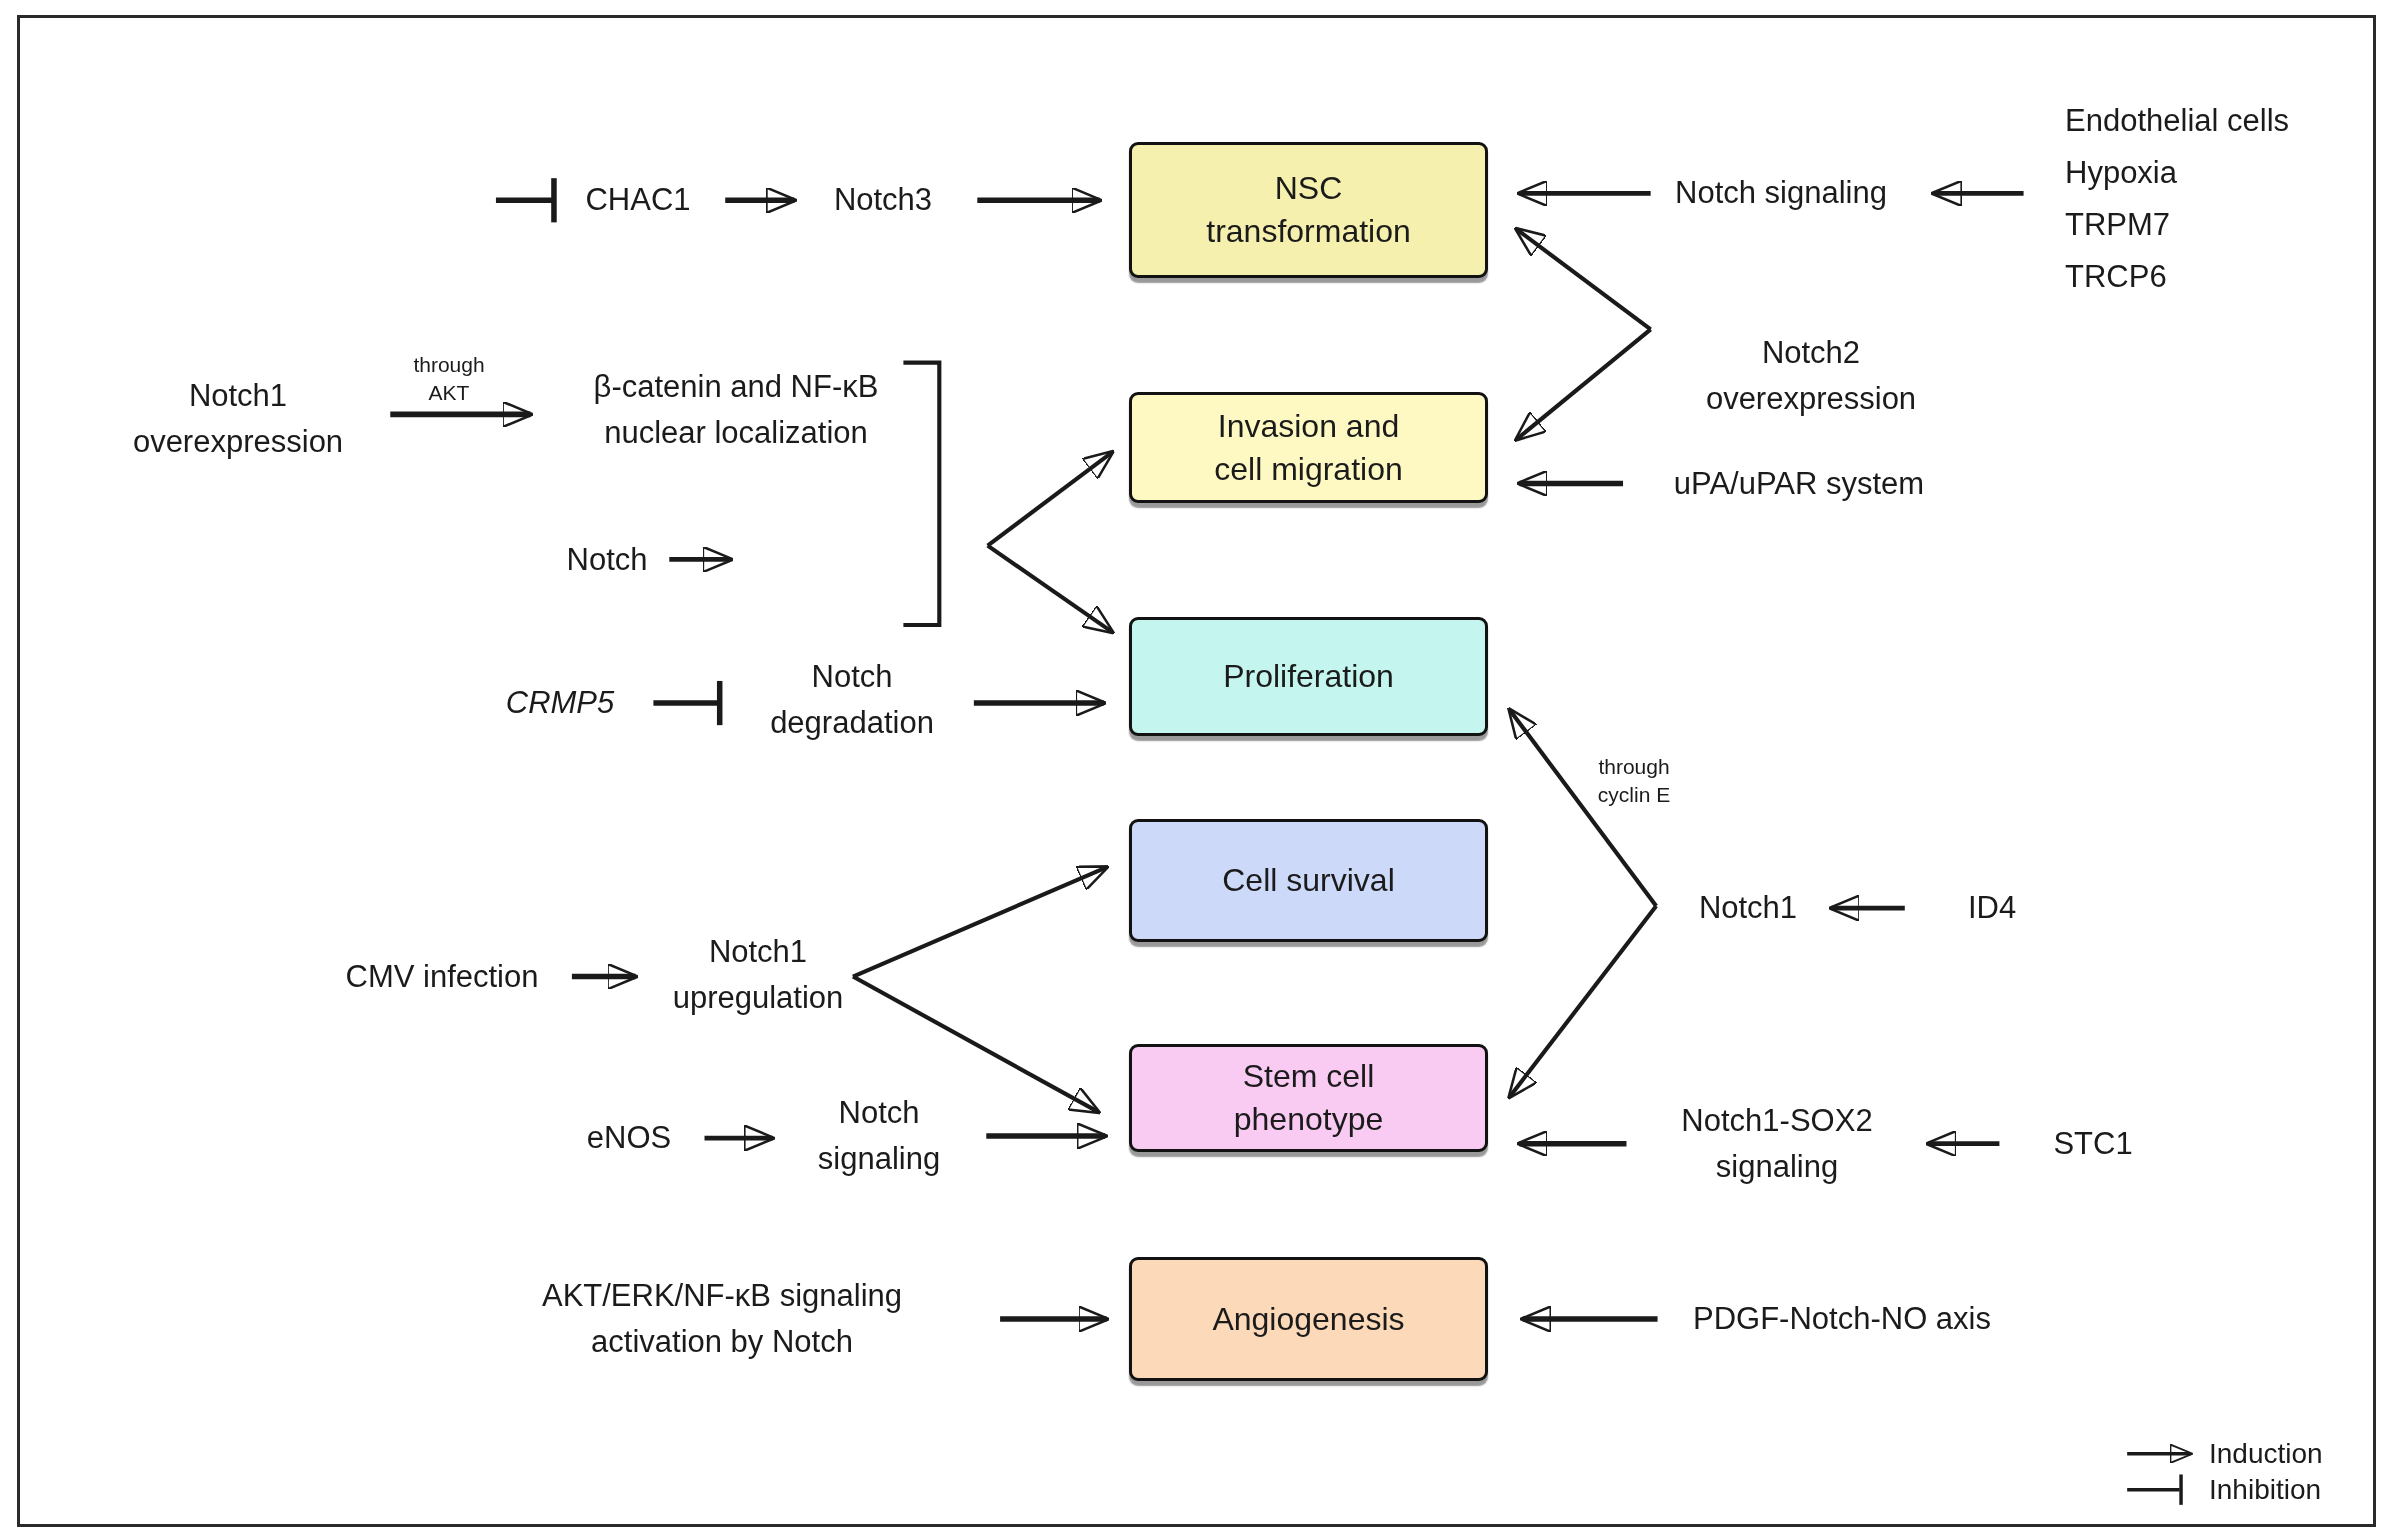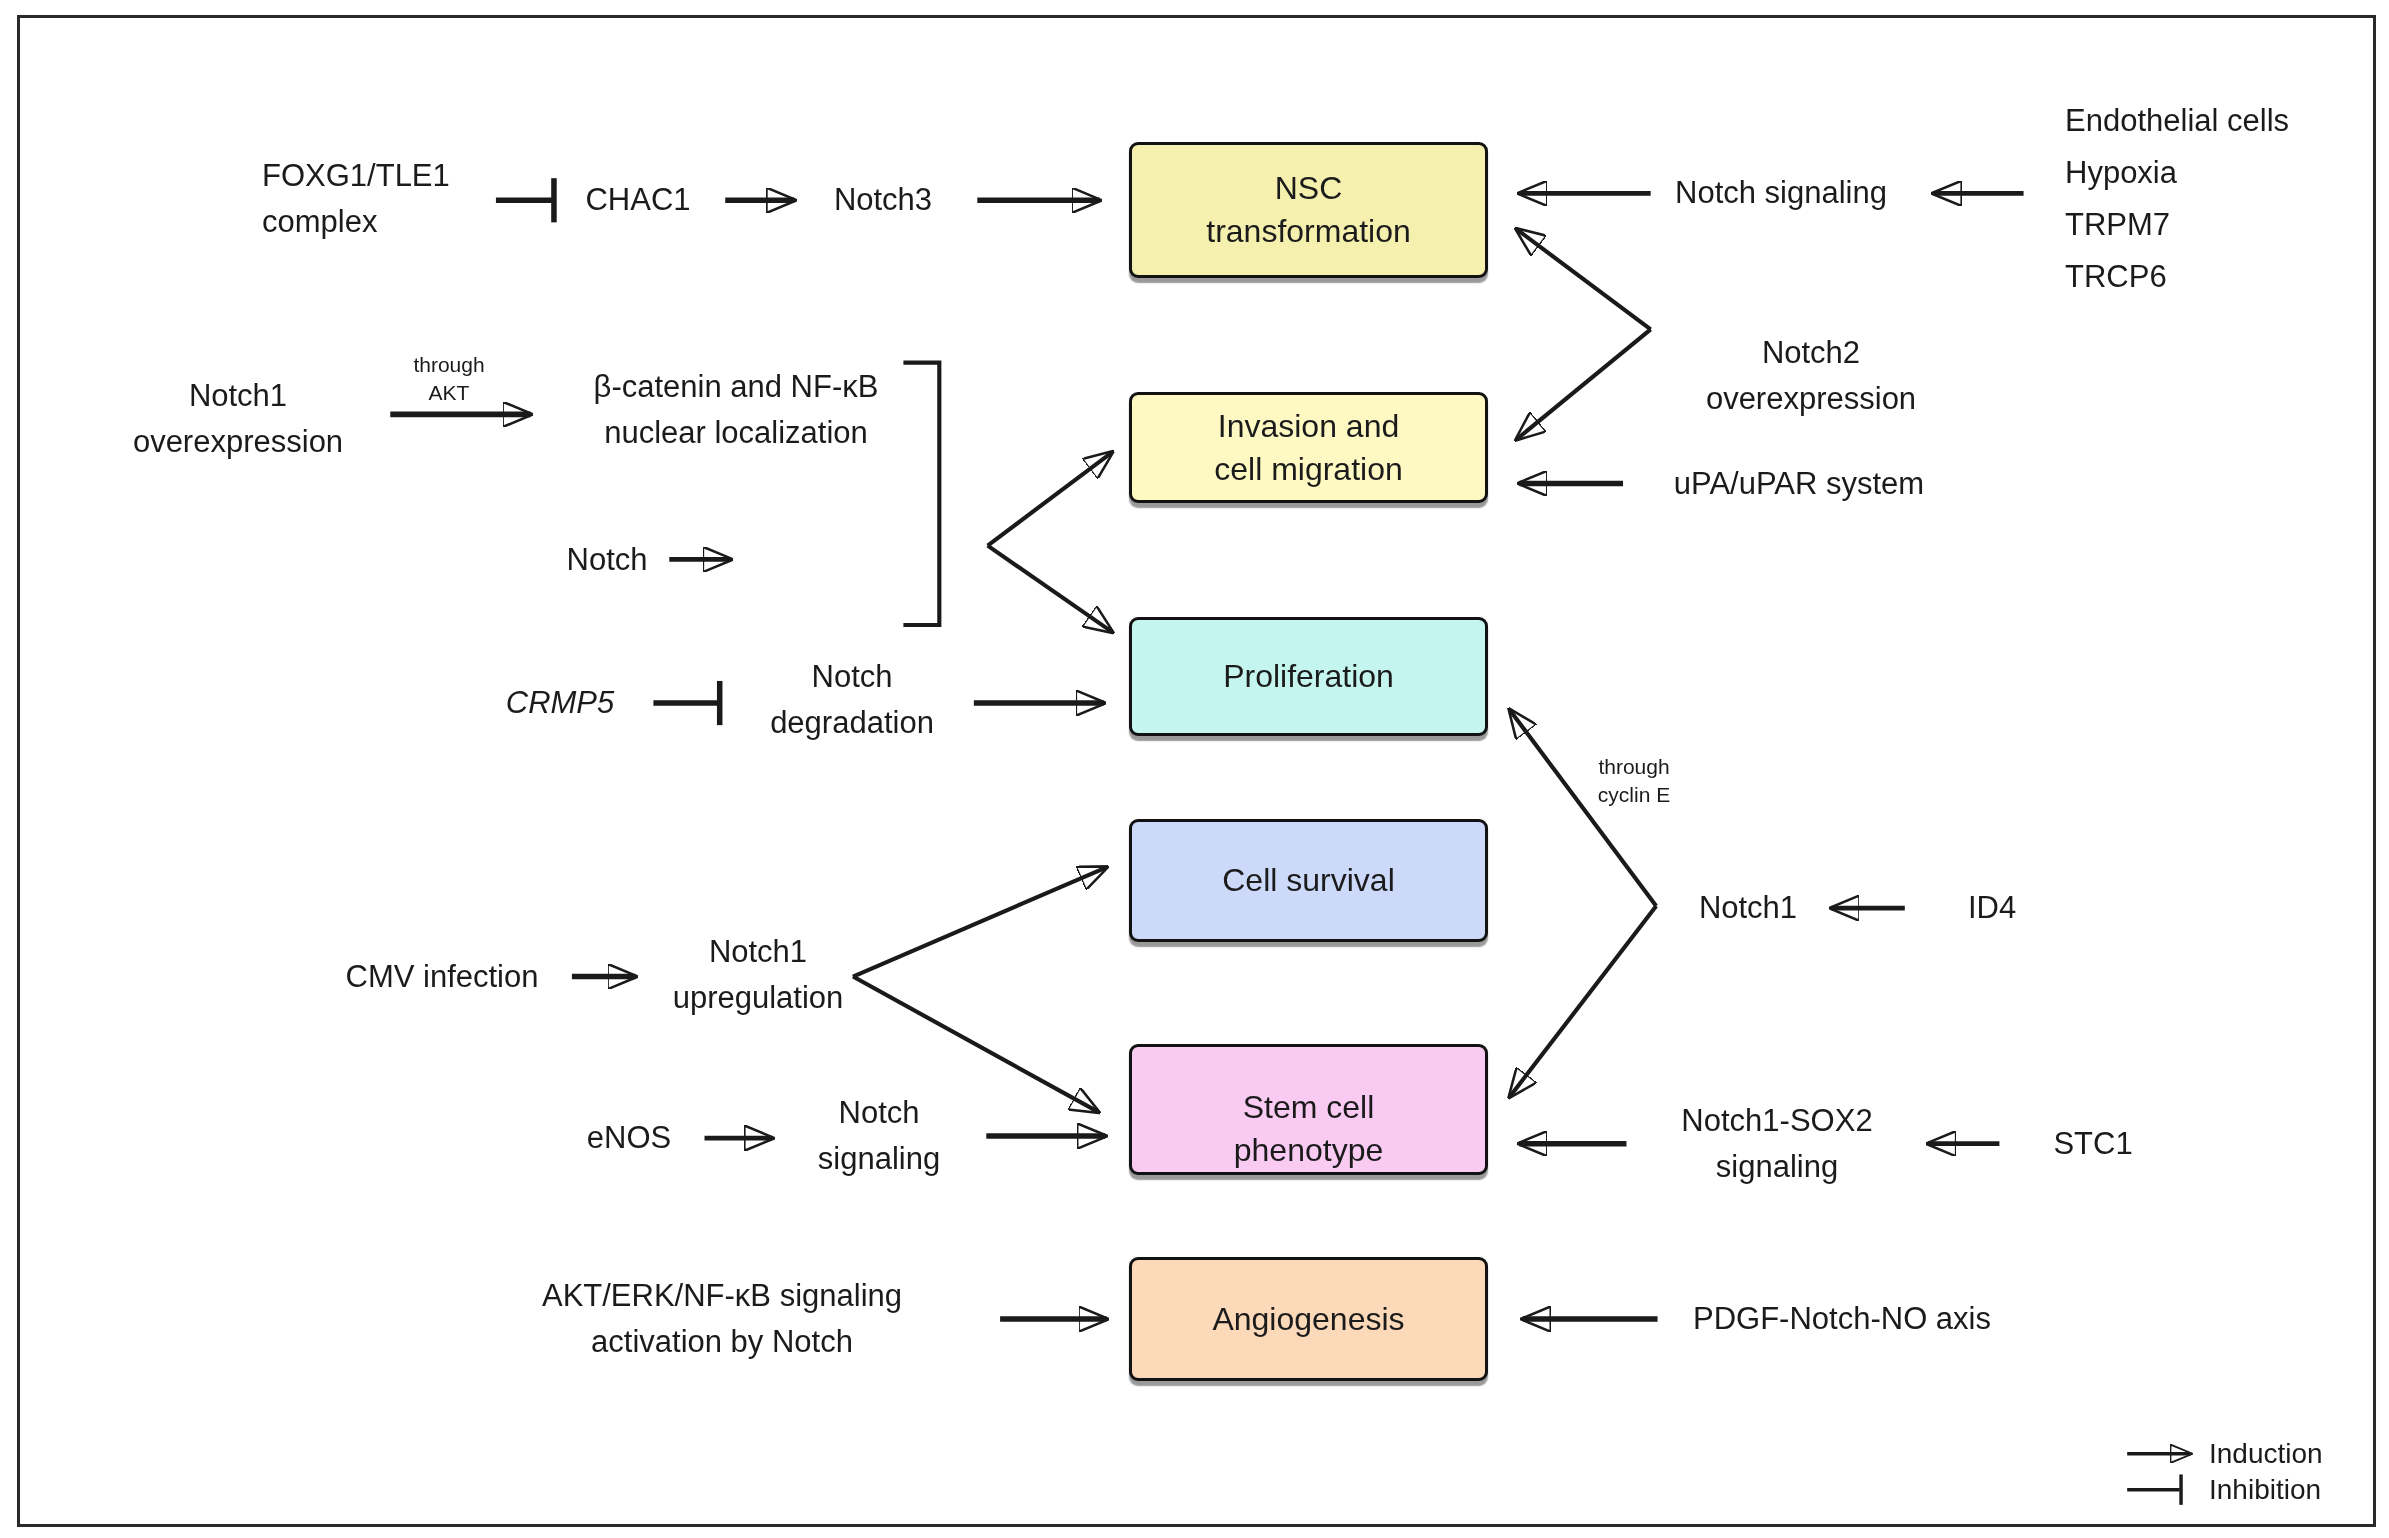--- a/index.html
+++ b/index.html
@@ -99,30 +99,28 @@
   <div class="pbox" style="top: 392px; height: 111px; background: #fef9c3;">
     <span>Invasion and
 cell migration</span>
   </div>
   <div class="pbox" style="top: 819px; height: 123px; background: rgb(204, 217, 248);">
     <span>Cell survival</span>
   </div>
   <div class="pbox" style="top: 617px; height: 119px; background: rgb(196, 246, 239);">
     <span>Proliferation</span>
   </div>
-  <div class="pbox" style="top: 1044px; height: 131px; background: rgb(249, 203, 243); align-items: flex-end;">
+  <div class="pbox" style="top: 1044px; height: 108px; background: rgb(249, 203, 243);">
     <span>Stem cell
 phenotype</span>
   </div>
   <div class="pbox" style="top: 1257px; height: 124px; background: rgb(252, 217, 184);">
     <span>Angiogenesis</span>
   </div>
 
-  <div class="lbl leftal" style="left:262px;top:199px;">FOXG1/TLE1
-complex</div>
   <div class="lbl" style="left:638px;top:200px;">CHAC1</div>
   <div class="lbl" style="left:883px;top:200px;">Notch3</div>
 
   <div class="lbl" style="left:1781px;top:193px;">Notch signaling</div>
   <div class="lbl leftal list" style="left:2065px;top:199px;">Endothelial cells
 Hypoxia
 TRPM7
 TRCP6</div>
   <div class="lbl" style="left:1811px;top:376px;">Notch2
 overexpression</div>

